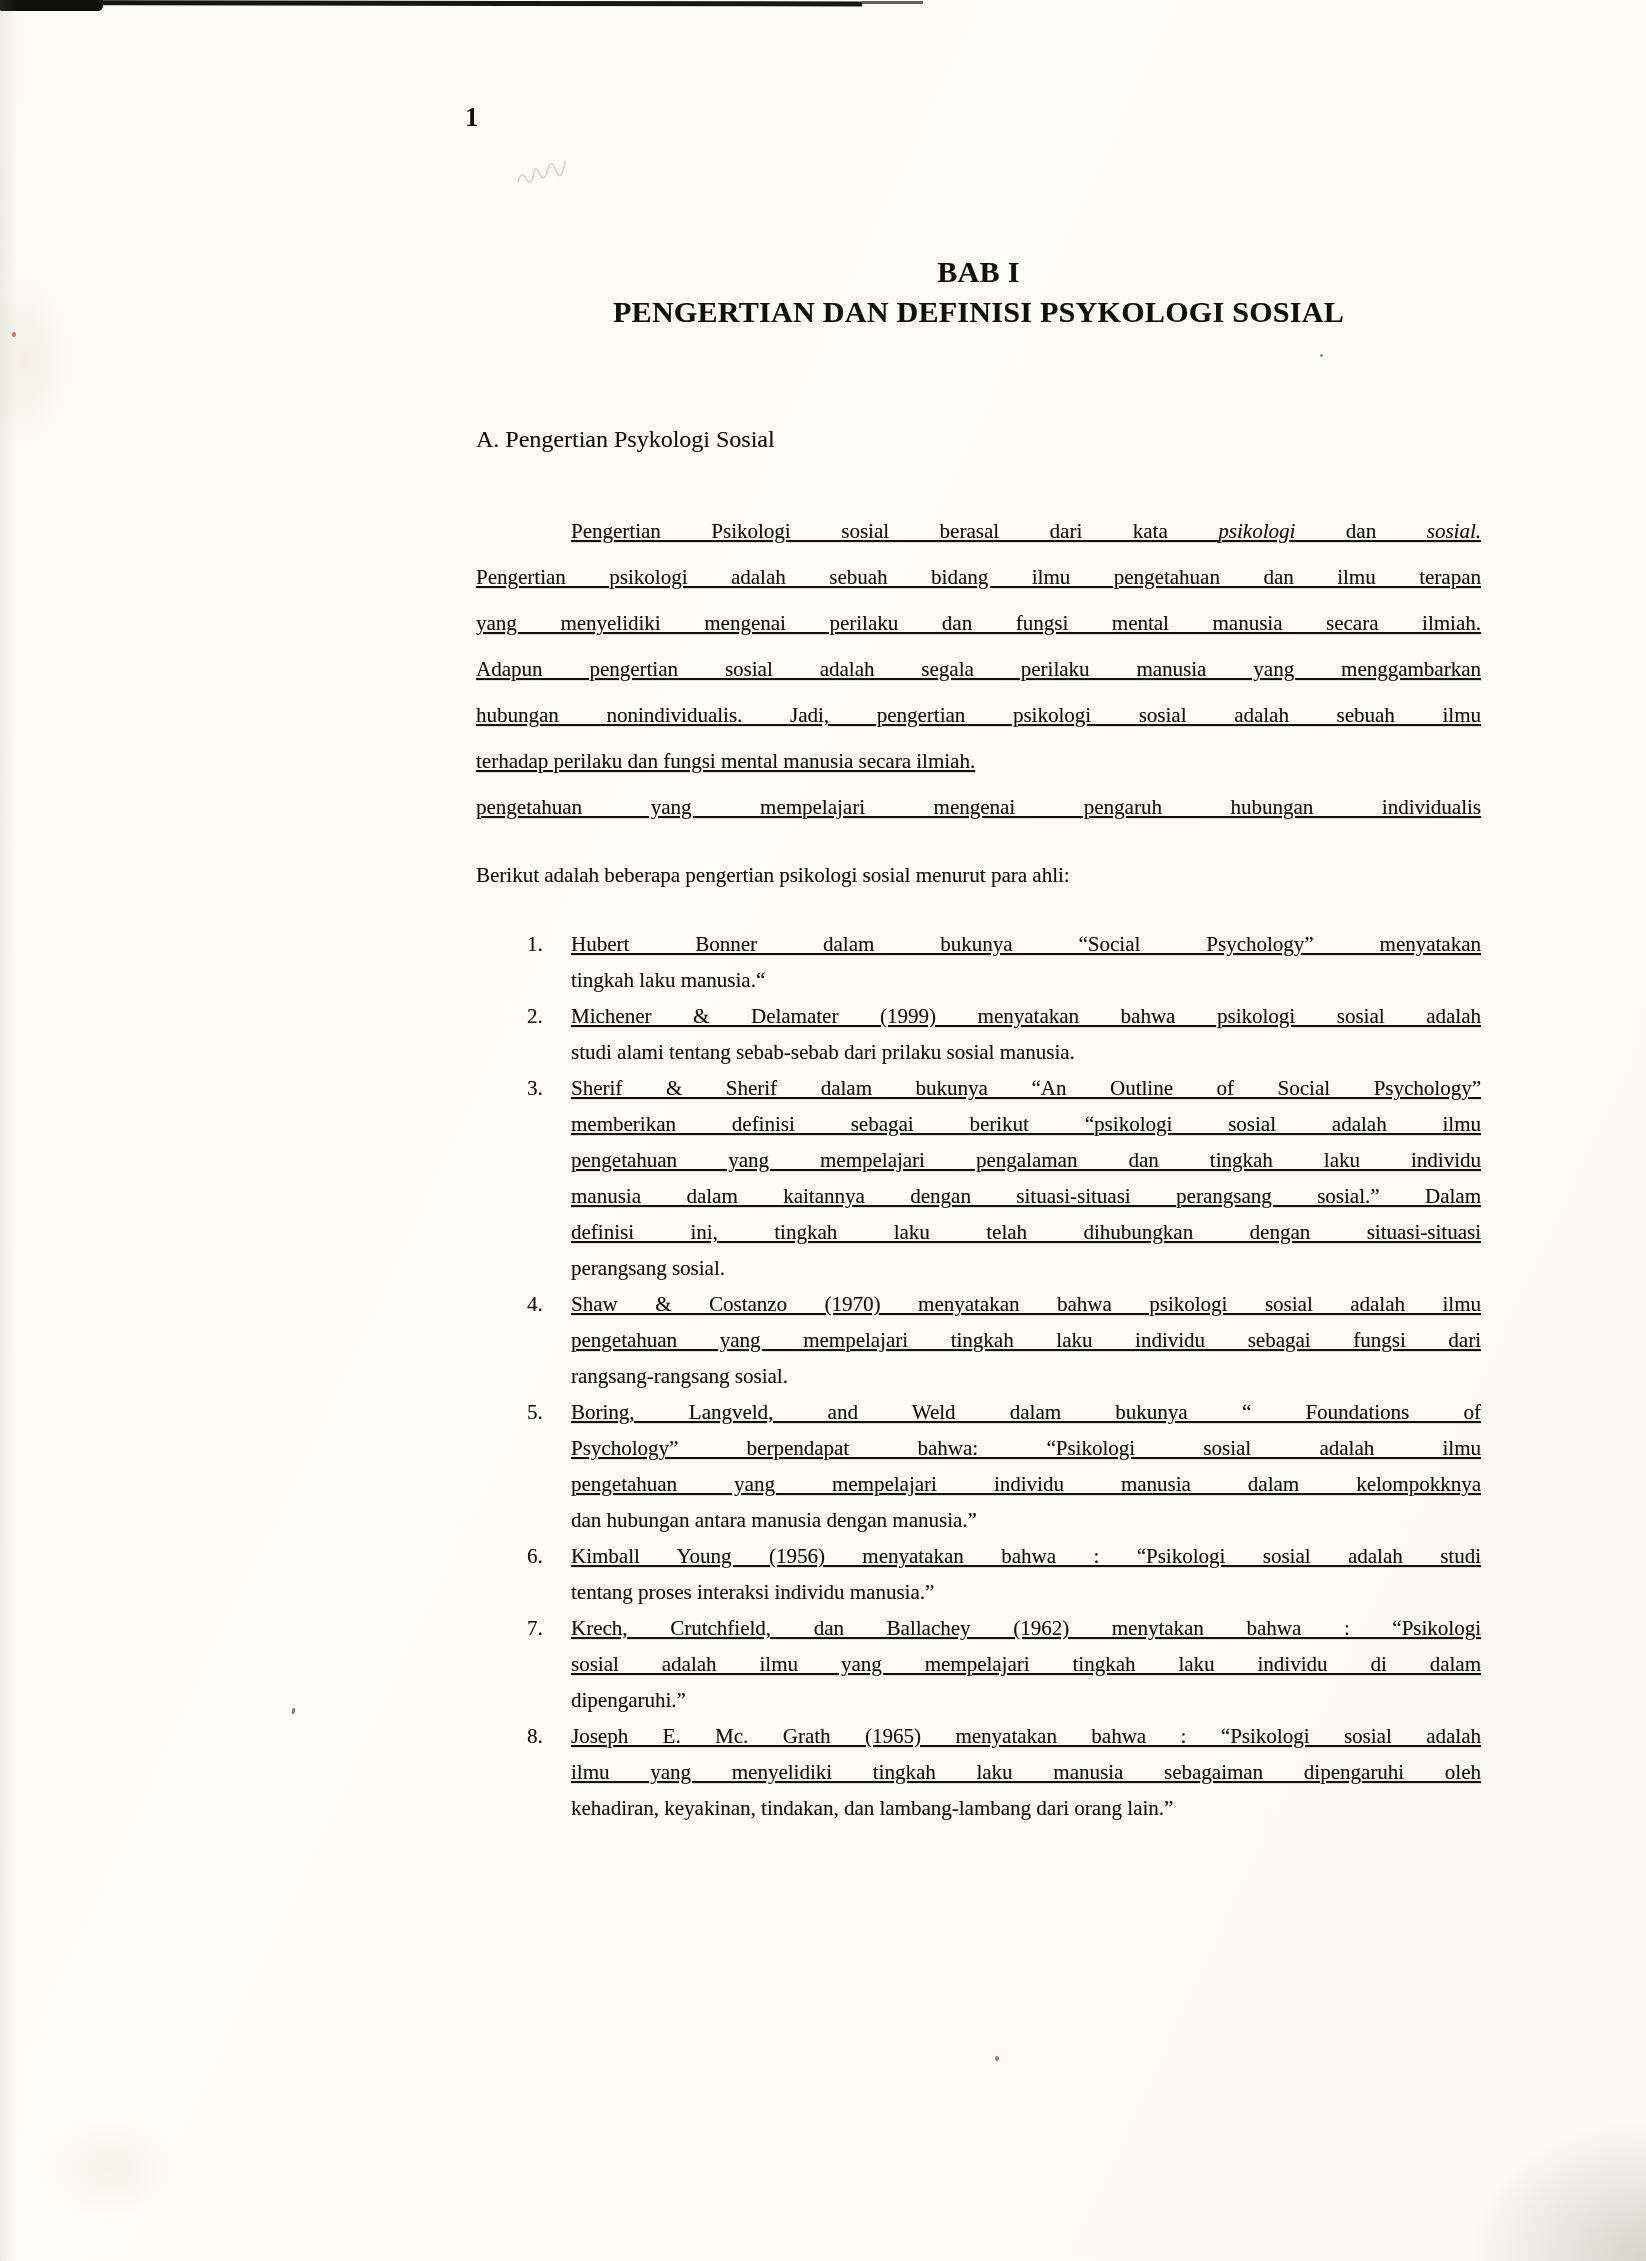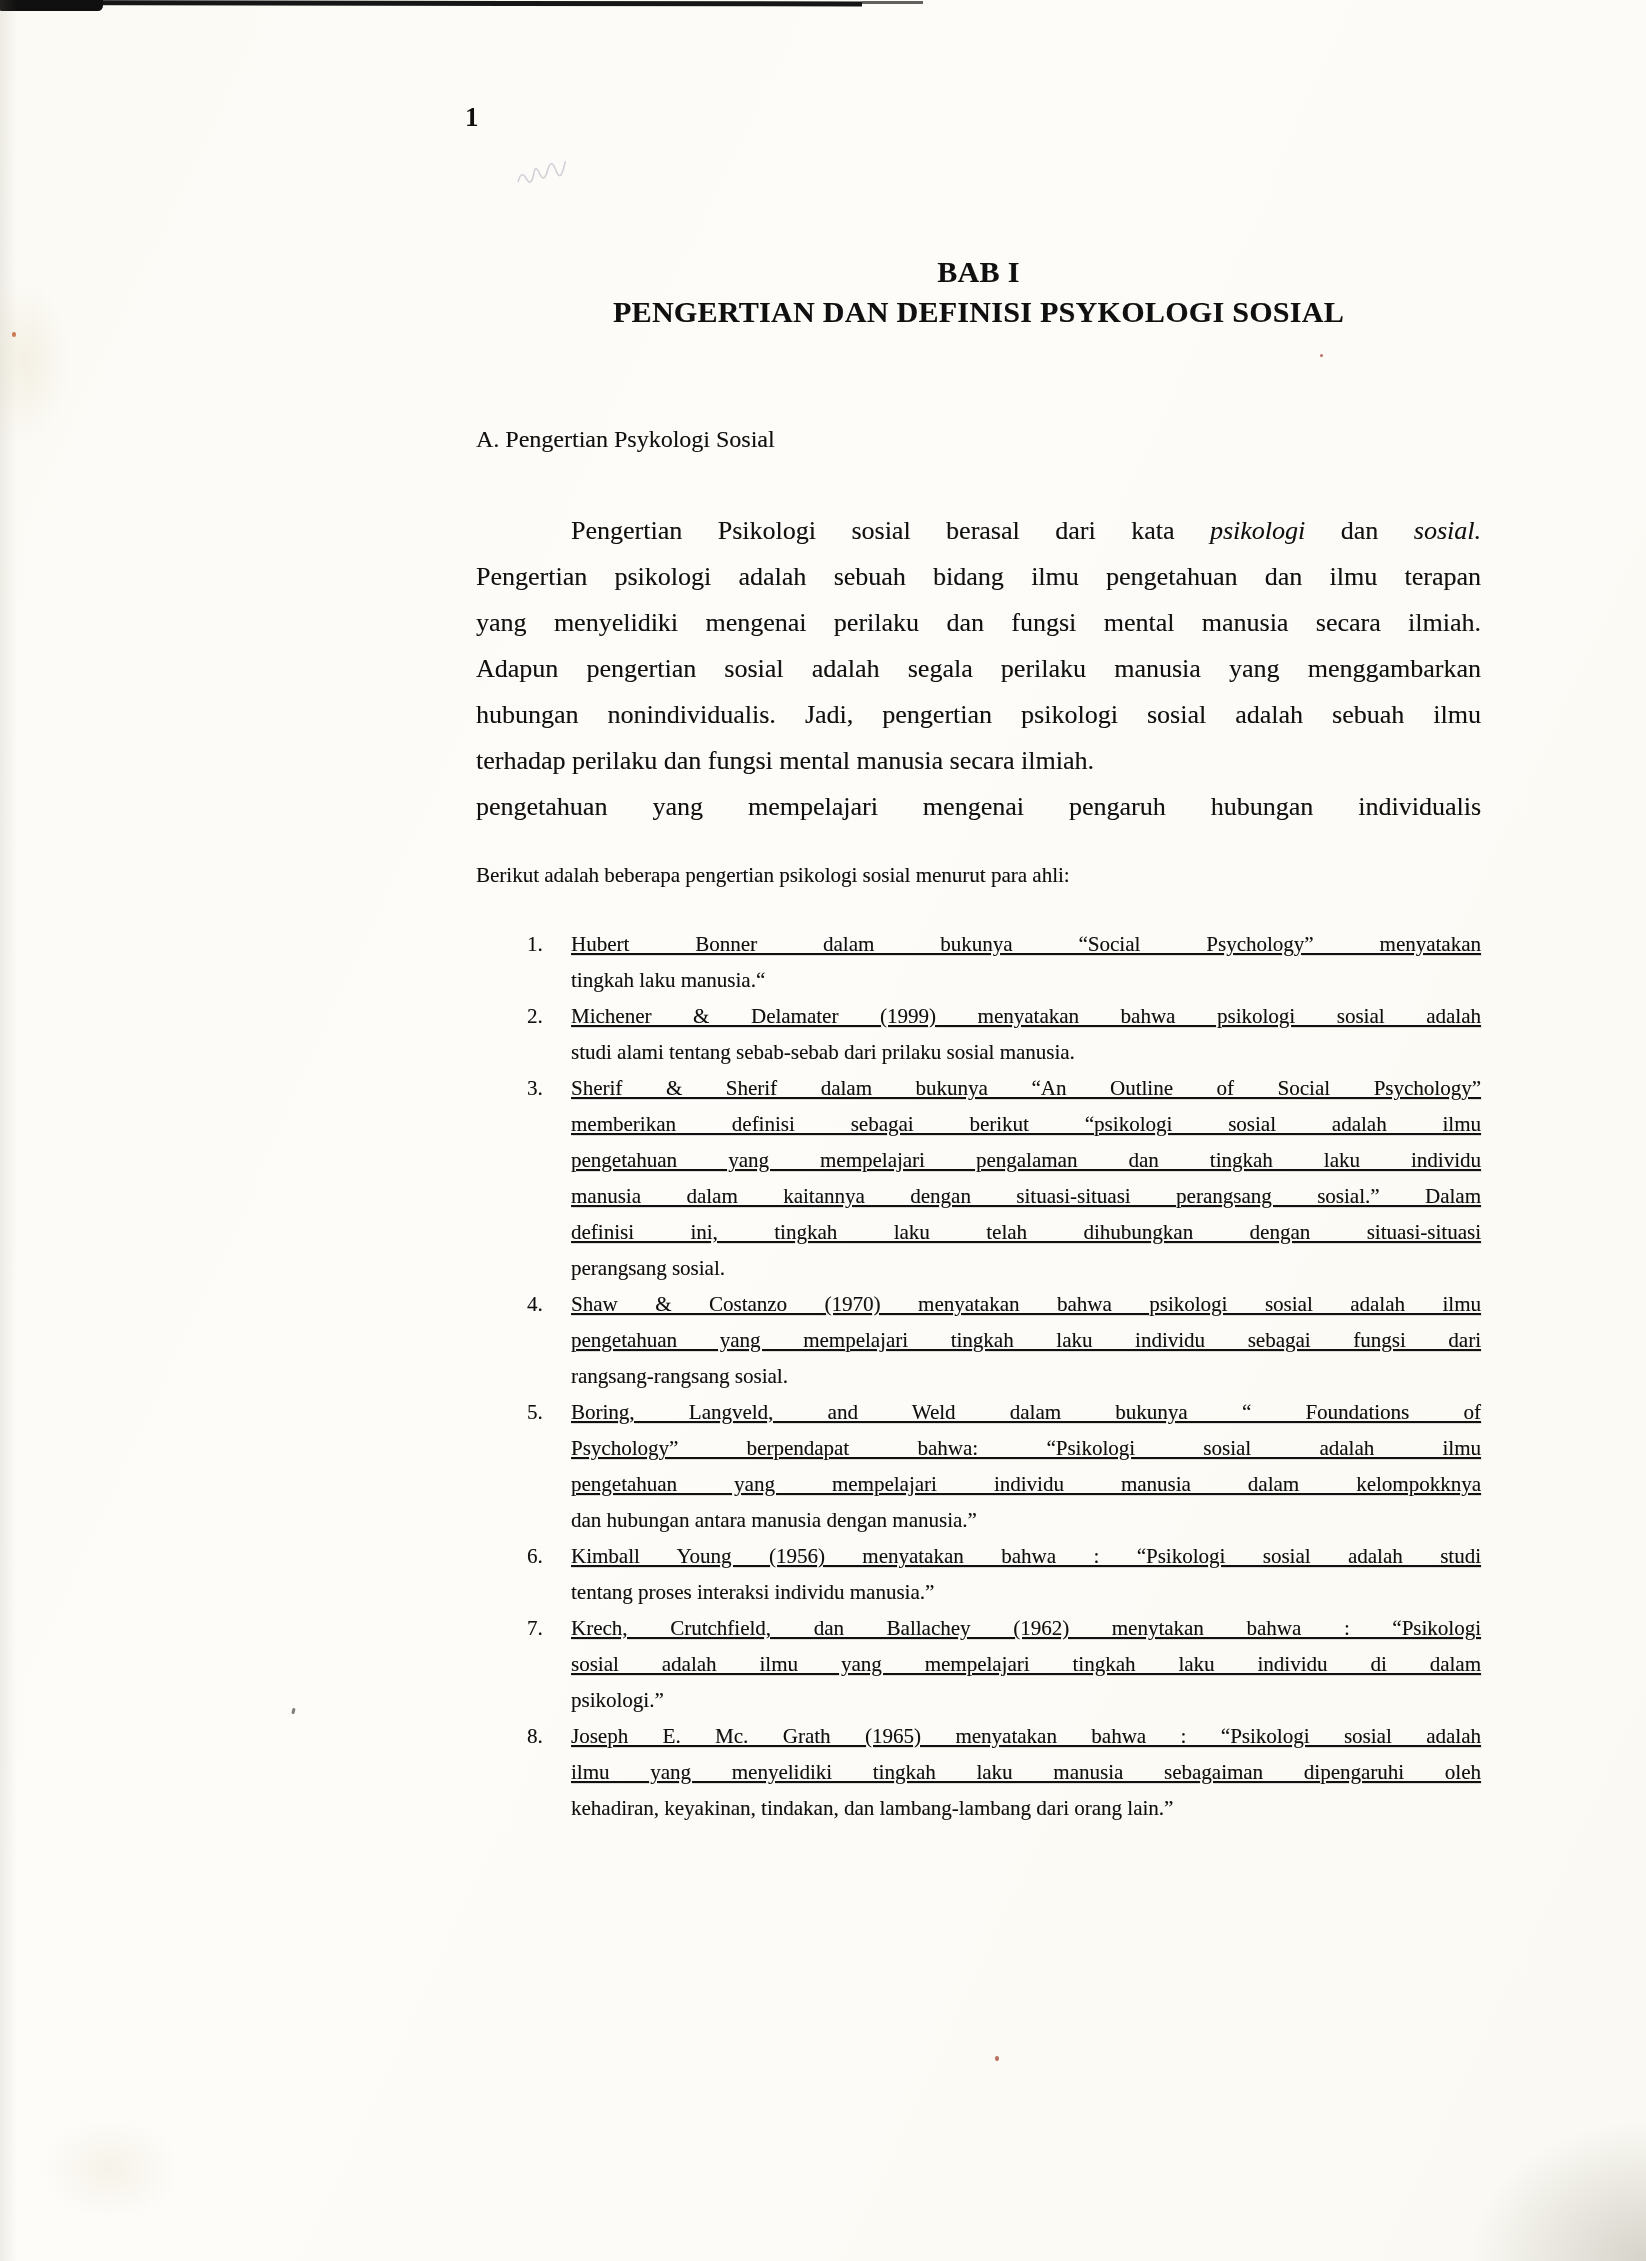--- a/index.html
+++ b/index.html
@@ -39,21 +39,21 @@
   }
   .chapter-title{
     position:absolute;top:227px;left:0;width:100%;
     text-align:center;font-weight:bold;font-size:30px;line-height:40px;
     letter-spacing:0.3px;
   }
   .section-heading{
     position:absolute;top:401px;left:0;
     font-weight:normal;font-size:24px;
   }
-  .paragraph{position:absolute;top:483px;left:0;width:100%;font-size:26px;line-height:46px;}
+  .paragraph{position:absolute;top:483px;left:0;width:100%;font-size:21px;line-height:46px;text-decoration:underline;}
   .pline{width:100%;}
   .pline.just{text-align:justify;text-align-last:justify;}
   .pline.ind{text-indent:95px;}
   .list-intro{position:absolute;top:838px;left:0;font-size:21px;}
   .definitions{
     position:absolute;top:901px;left:0;width:100%;
     font-size:21px;line-height:36px;
     margin:0;padding:0;list-style:none;
   }
   .def-item{display:flex;align-items:flex-start;padding-left:51px;}
@@ -154,21 +154,21 @@
           <div class="def-body">
             <div class="dline just">Kimball Young (1956) menyatakan bahwa : “Psikologi sosial adalah studi</div>
             <div class="dline">tentang proses interaksi individu manusia.”</div>
           </div>
         </li>
         <li class="def-item">
           <div class="def-num">7.</div>
           <div class="def-body">
             <div class="dline just">Krech, Crutchfield, dan Ballachey (1962) menytakan bahwa : “Psikologi</div>
             <div class="dline just">sosial adalah ilmu yang mempelajari tingkah laku individu di dalam</div>
-            <div class="dline">psikologi.”</div>
+            <div class="dline">dipengaruhi.”</div>
           </div>
         </li>
         <li class="def-item">
           <div class="def-num">8.</div>
           <div class="def-body">
             <div class="dline just">Joseph E. Mc. Grath (1965) menyatakan bahwa : “Psikologi sosial adalah</div>
             <div class="dline just">ilmu yang menyelidiki tingkah laku manusia sebagaiman dipengaruhi oleh</div>
             <div class="dline">kehadiran, keyakinan, tindakan, dan lambang-lambang dari orang lain.”</div>
           </div>
         </li>

